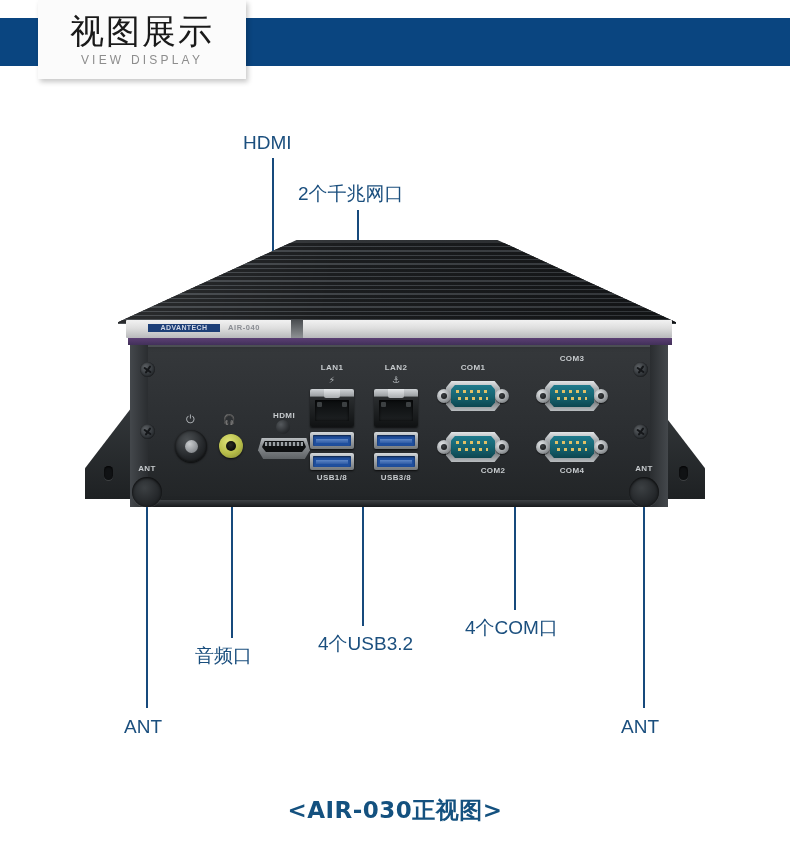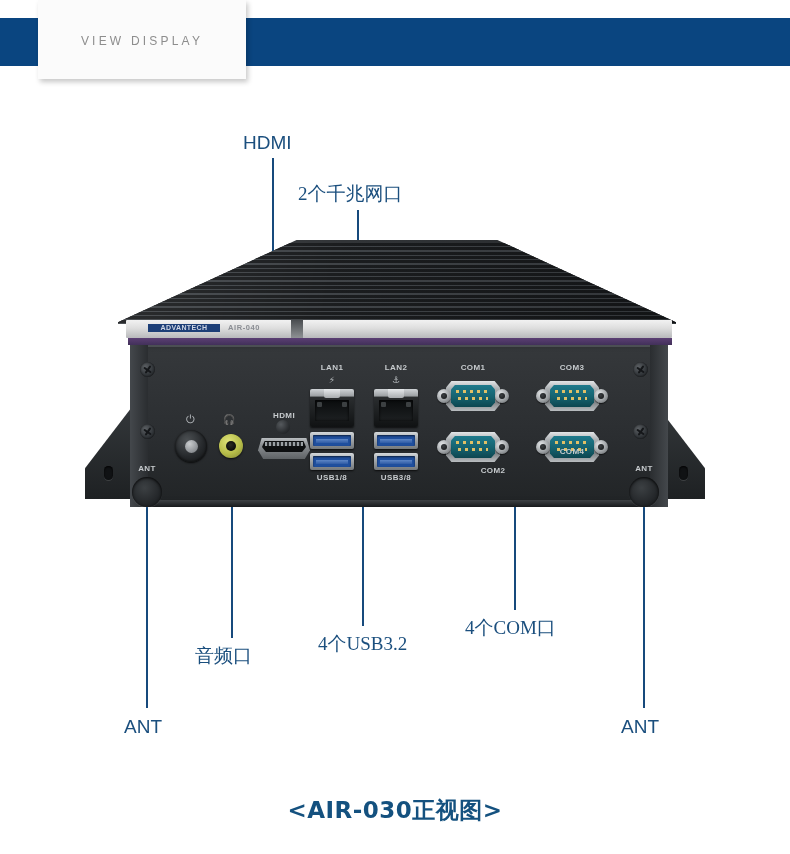--- a/index.html
+++ b/index.html
@@ -27,21 +27,21 @@
   #banner-sub{
     font-size:12px;line-height:16px;color:#8d8d8d;letter-spacing:3.2px;
     margin-top:2px;
   }
 
   
   .callout{
     position:absolute;color:#1b4f7e;white-space:nowrap;
     font-size:19px;line-height:22px;
   }
-  .callout.cn{font-family:Liberation Serif, serif;}
+  .callout.cn{font-family:Liberation Sans, sans-serif;}
   .lead{
     position:absolute;background:#174a7c;width:2px;
   }
   #caption{
     position:absolute;left:0;top:795px;width:790px;text-align:center;
     color:#14517f;font-size:23px;font-weight:bold;letter-spacing:.5px;
     font-family:"DejaVu Sans","Liberation Sans",sans-serif;
   }
 
   
@@ -275,20 +275,21 @@
   .picon{
     position:absolute;color:#b3b7ba;font-size:9px;line-height:10px;text-align:center;
     font-family:"DejaVu Sans",sans-serif;
   }
 </style>
 </head>
 <body>
 
 <div id="banner-stripe"></div>
 <div id="banner-card">
+  <div id="banner-title">视图展示</div>
   <div id="banner-sub">VIEW DISPLAY</div>
 </div>
 
 <div class="callout" style="left:243px;top:132px;">HDMI</div>
 <div class="lead" style="left:272px;top:158px;height:264px;"></div>
 
 <div class="callout cn" style="left:298px;top:183px;">2个千兆网口</div>
 <div class="lead" style="left:357px;top:210px;height:195px;"></div>
 
 <div class="callout cn" style="left:195px;top:645px;">音频口</div>
@@ -410,21 +411,21 @@
     <div class="com-shell"></div>
     <div class="com-face"></div>
     <div class="com-pins-top"></div>
     <div class="com-pins-bot"></div>
     <div class="com-jack" style="left:0px;"></div>
     <div class="com-jack-in" style="left:4px;"></div>
     <div class="com-jack" style="left:58px;"></div>
     <div class="com-jack-in" style="left:62px;"></div>
   </div>
 
-  <div class="plabel" style="left:536px;top:363px;width:72px;">COM3</div>
+  <div class="plabel" style="left:536px;top:354px;width:72px;">COM3</div>
   <div class="com" style="left:536px;top:381px;">
     <div class="com-shell"></div>
     <div class="com-face"></div>
     <div class="com-pins-top"></div>
     <div class="com-pins-bot"></div>
     <div class="com-jack" style="left:0px;"></div>
     <div class="com-jack-in" style="left:4px;"></div>
     <div class="com-jack" style="left:58px;"></div>
     <div class="com-jack-in" style="left:62px;"></div>
   </div>
@@ -444,21 +445,21 @@
   <div class="com" style="left:536px;top:432px;">
     <div class="com-shell"></div>
     <div class="com-face"></div>
     <div class="com-pins-top"></div>
     <div class="com-pins-bot"></div>
     <div class="com-jack" style="left:0px;"></div>
     <div class="com-jack-in" style="left:4px;"></div>
     <div class="com-jack" style="left:58px;"></div>
     <div class="com-jack-in" style="left:62px;"></div>
   </div>
-  <div class="plabel" style="left:536px;top:447px;width:72px;">COM4</div>
+  <div class="plabel" style="left:536px;top:466px;width:72px;">COM4</div>
 
   <div class="plabel" style="left:131px;top:464px;width:32px;">ANT</div>
   <div class="ant-hole" style="left:132px;top:477px;"></div>
   <div class="plabel" style="left:628px;top:464px;width:32px;">ANT</div>
   <div class="ant-hole" style="left:629px;top:477px;"></div>
 </div>
 
 <div id="caption">&lt;AIR-030正视图&gt;</div>
 
 </body></html>

